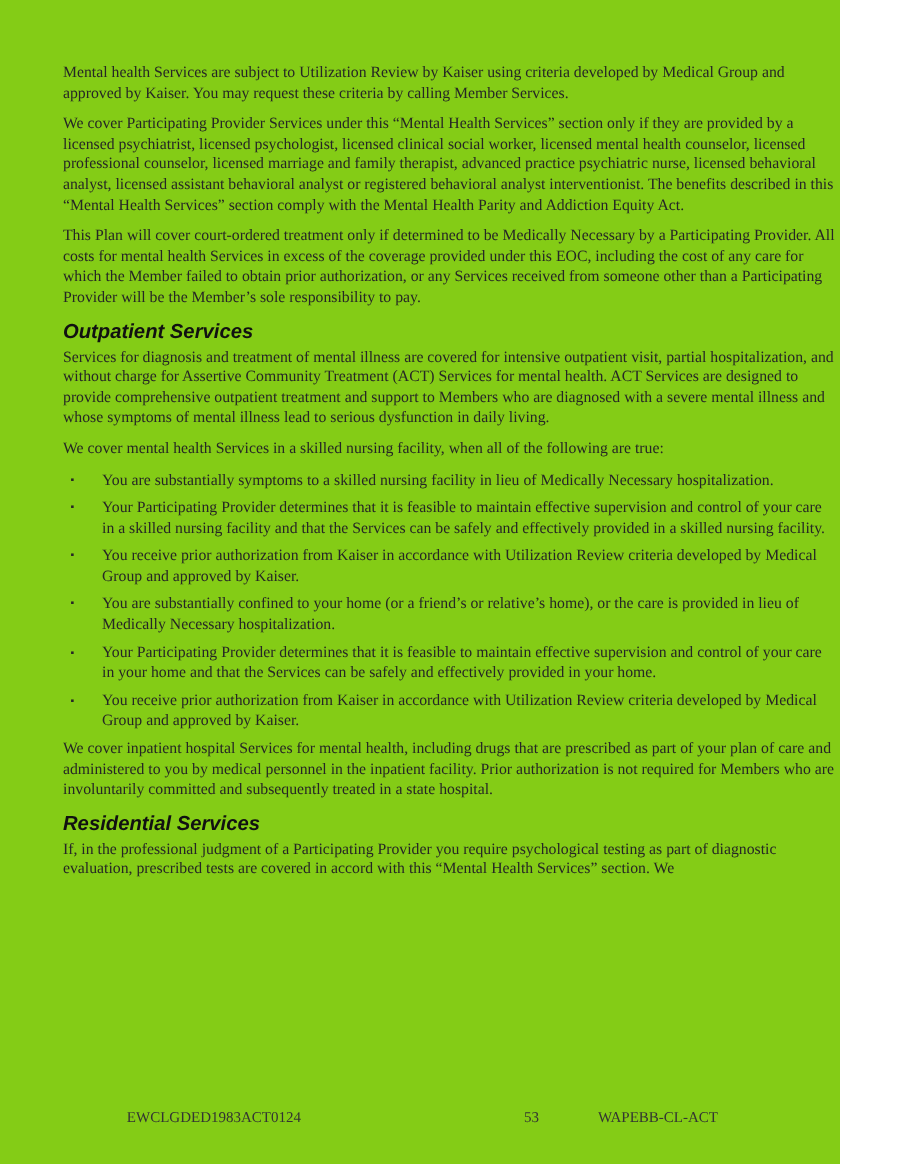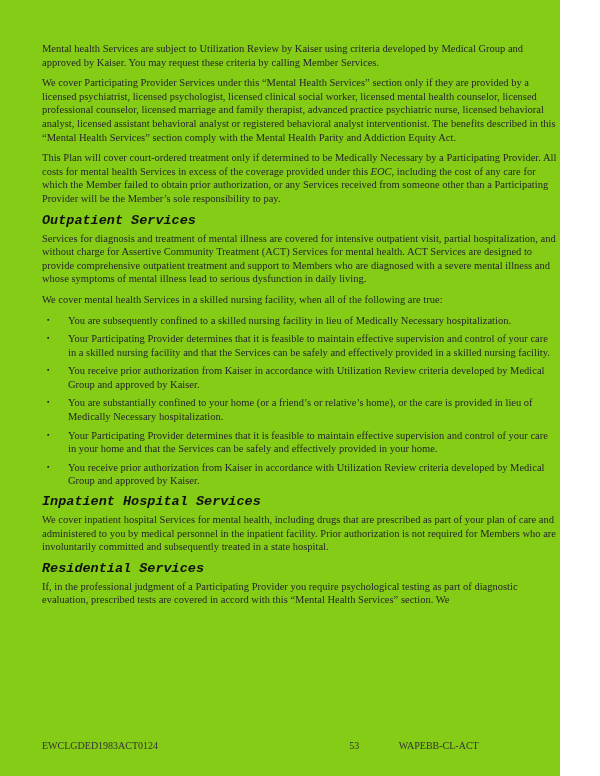--- a/index.html
+++ b/index.html
@@ -19,24 +19,24 @@
     width: 516px;
   }
   p.body {
     margin: 0 0 7px 0;
     font-size: 10.5px;
     line-height: 13.6px;
     color: #262626;
     text-align: left;
   }
   p.body .frag { display: inline; }
-  .em-serif { font-style: italic; }
+  .em-serif { }
   h2.heading {
     margin: 6px 0 3px 0;
-    font-family: Liberation Mono, monospace;
+    font-family: Liberation Sans, sans-serif;
     font-size: 13.5px;
     line-height: 16px;
     font-weight: bold;
     font-style: italic;
     color: #111111;
   }
   ul.bullets {
     list-style: none;
     margin: 0 0 2px 0;
     padding: 0;
@@ -61,21 +61,21 @@
     position: absolute;
     left: 42px;
     right: 42px;
     top: 740px;
     display: flex;
     align-items: baseline;
     font-size: 10px;
     line-height: 12px;
     color: #333333;
   }
-  .footer .f-left  { flex: 1; text-align: left; }
+  .footer .f-left  { flex: 1; text-align: right; }
   .footer .f-mid   { flex: 1; text-align: right; }
   .footer .f-right { flex: 1; text-align: center; }
 </style>
 </head>
 <body>
 
 <div class="page">
   <div class="content">
 
     <p class="body">Mental health Services are subject to Utilization Review by Kaiser using criteria developed by Medical Group and approved by Kaiser. You may request these criteria by calling Member Services.</p>
@@ -86,21 +86,21 @@
 
     <h2 class="heading">Outpatient Services</h2>
 
     <p class="body">Services for diagnosis and treatment of mental illness are covered for intensive outpatient visit, partial hospitalization, and without charge for Assertive Community Treatment (ACT) Services for mental health. ACT Services are designed to provide comprehensive outpatient treatment and support to Members who are diagnosed with a severe mental illness and whose symptoms of mental illness lead to serious dysfunction in daily living.</p>
 
     <p class="body">We cover mental health Services in a skilled nursing facility, when all of the following are true:</p>
 
     <ul class="bullets">
       <li>
         <span class="bullet-marker">▪</span>
-        <span class="li-text">You are subsequently confined to a skilled nursing facility in lieu of Medically Necessary hospitalization.</span>
+        <span class="li-text">You are substantially symptoms to a skilled nursing facility in lieu of Medically Necessary hospitalization.</span>
       </li>
       <li>
         <span class="bullet-marker">▪</span>
         <span class="li-text">Your Participating Provider determines that it is feasible to maintain effective supervision and control of your care in a skilled nursing facility and that the Services can be safely and effectively provided in a skilled nursing facility.</span>
       </li>
       <li>
         <span class="bullet-marker">▪</span>
         <span class="li-text">You receive prior authorization from Kaiser in accordance with Utilization Review criteria developed by Medical Group and approved by Kaiser.</span>
       </li>
     </ul>
@@ -114,21 +114,20 @@
       <li>
         <span class="bullet-marker">▪</span>
         <span class="li-text">Your Participating Provider determines that it is feasible to maintain effective supervision and control of your care in your home and that the Services can be safely and effectively provided in your home.</span>
       </li>
       <li>
         <span class="bullet-marker">▪</span>
         <span class="li-text">You receive prior authorization from Kaiser in accordance with Utilization Review criteria developed by Medical Group and approved by Kaiser.</span>
       </li>
     </ul>
 
-    <h2 class="heading">Inpatient Hospital Services</h2>
 
     <p class="body">We cover inpatient hospital Services for mental health, including drugs that are prescribed as part of your plan of care and administered to you by medical personnel in the inpatient facility. Prior authorization is not required for Members who are involuntarily committed and subsequently treated in a state hospital.</p>
 
     <h2 class="heading">Residential Services</h2>
 
 
 
     <p class="body">If, in the professional judgment of a Participating Provider you require psychological testing as part of diagnostic evaluation, prescribed tests are covered in accord with this “Mental Health Services” section. We</p>
 
   </div>

